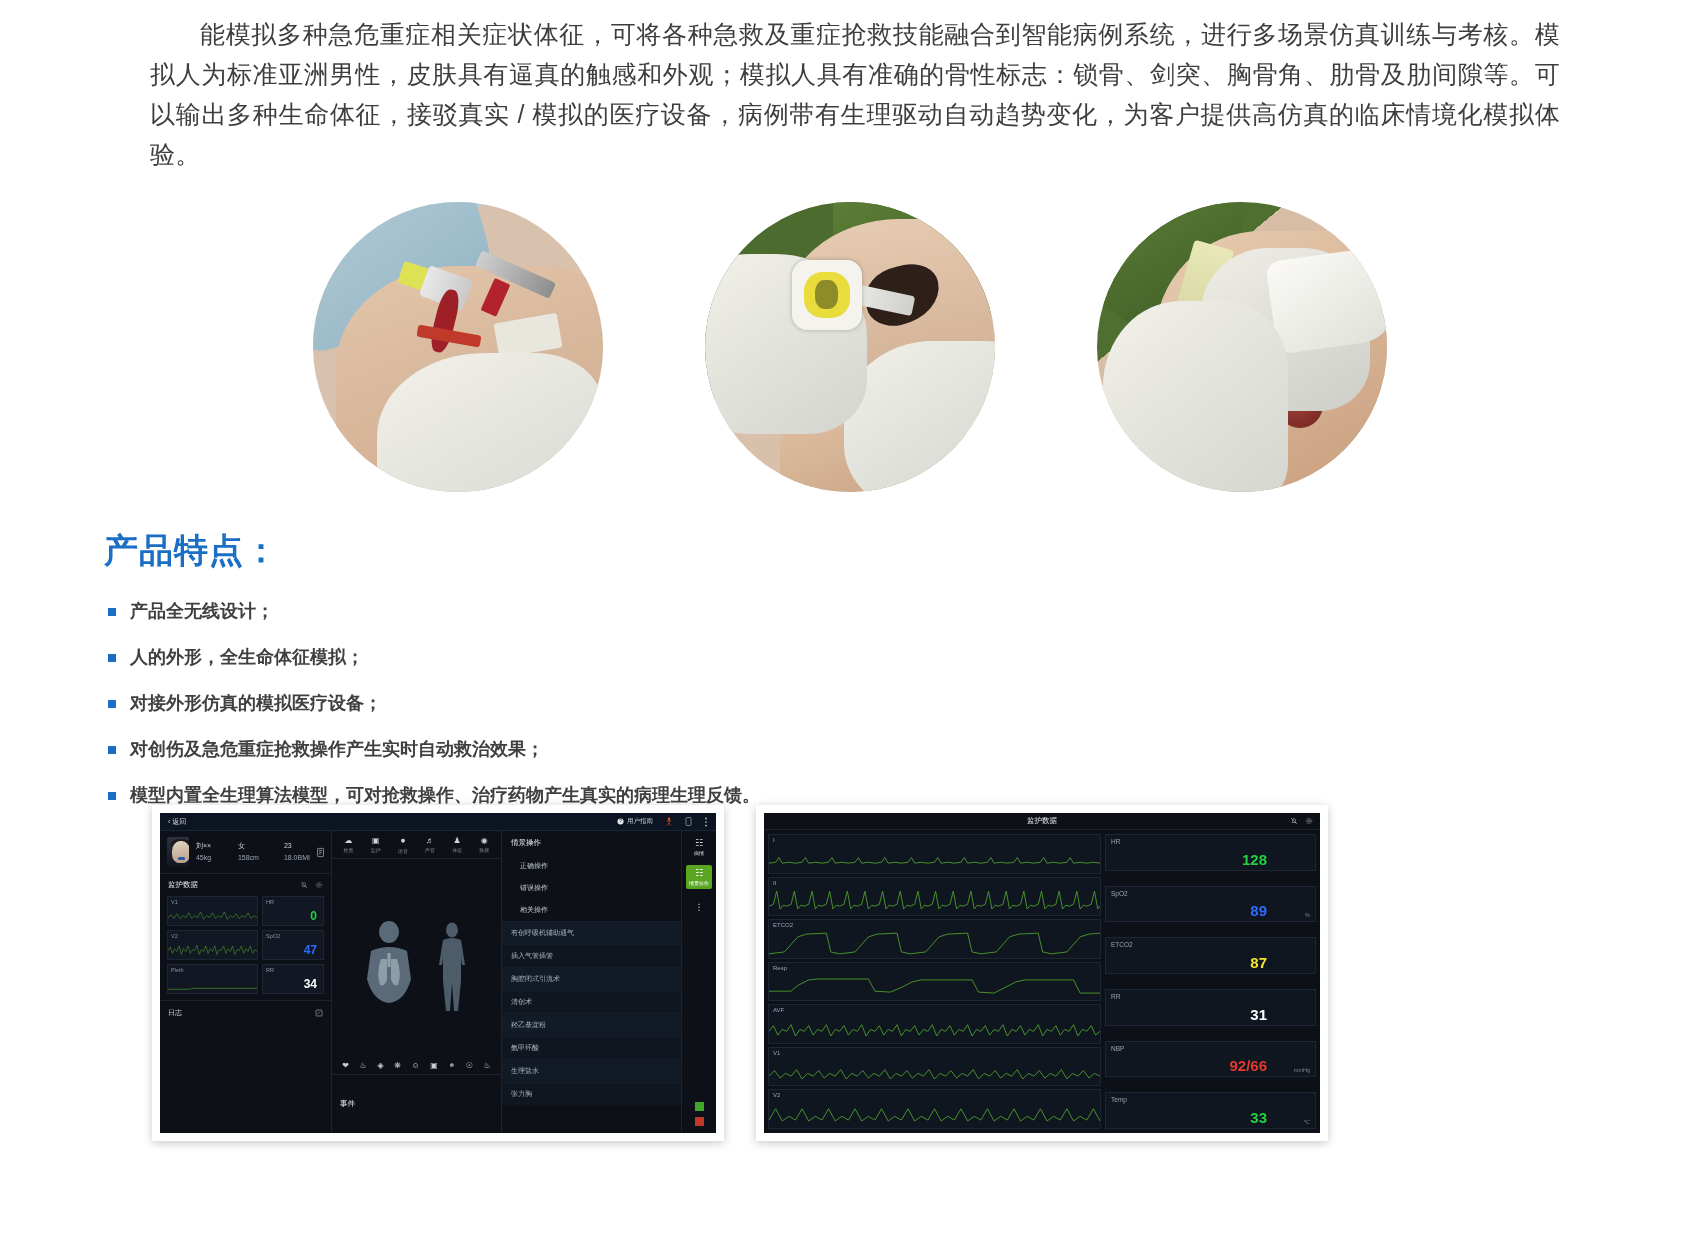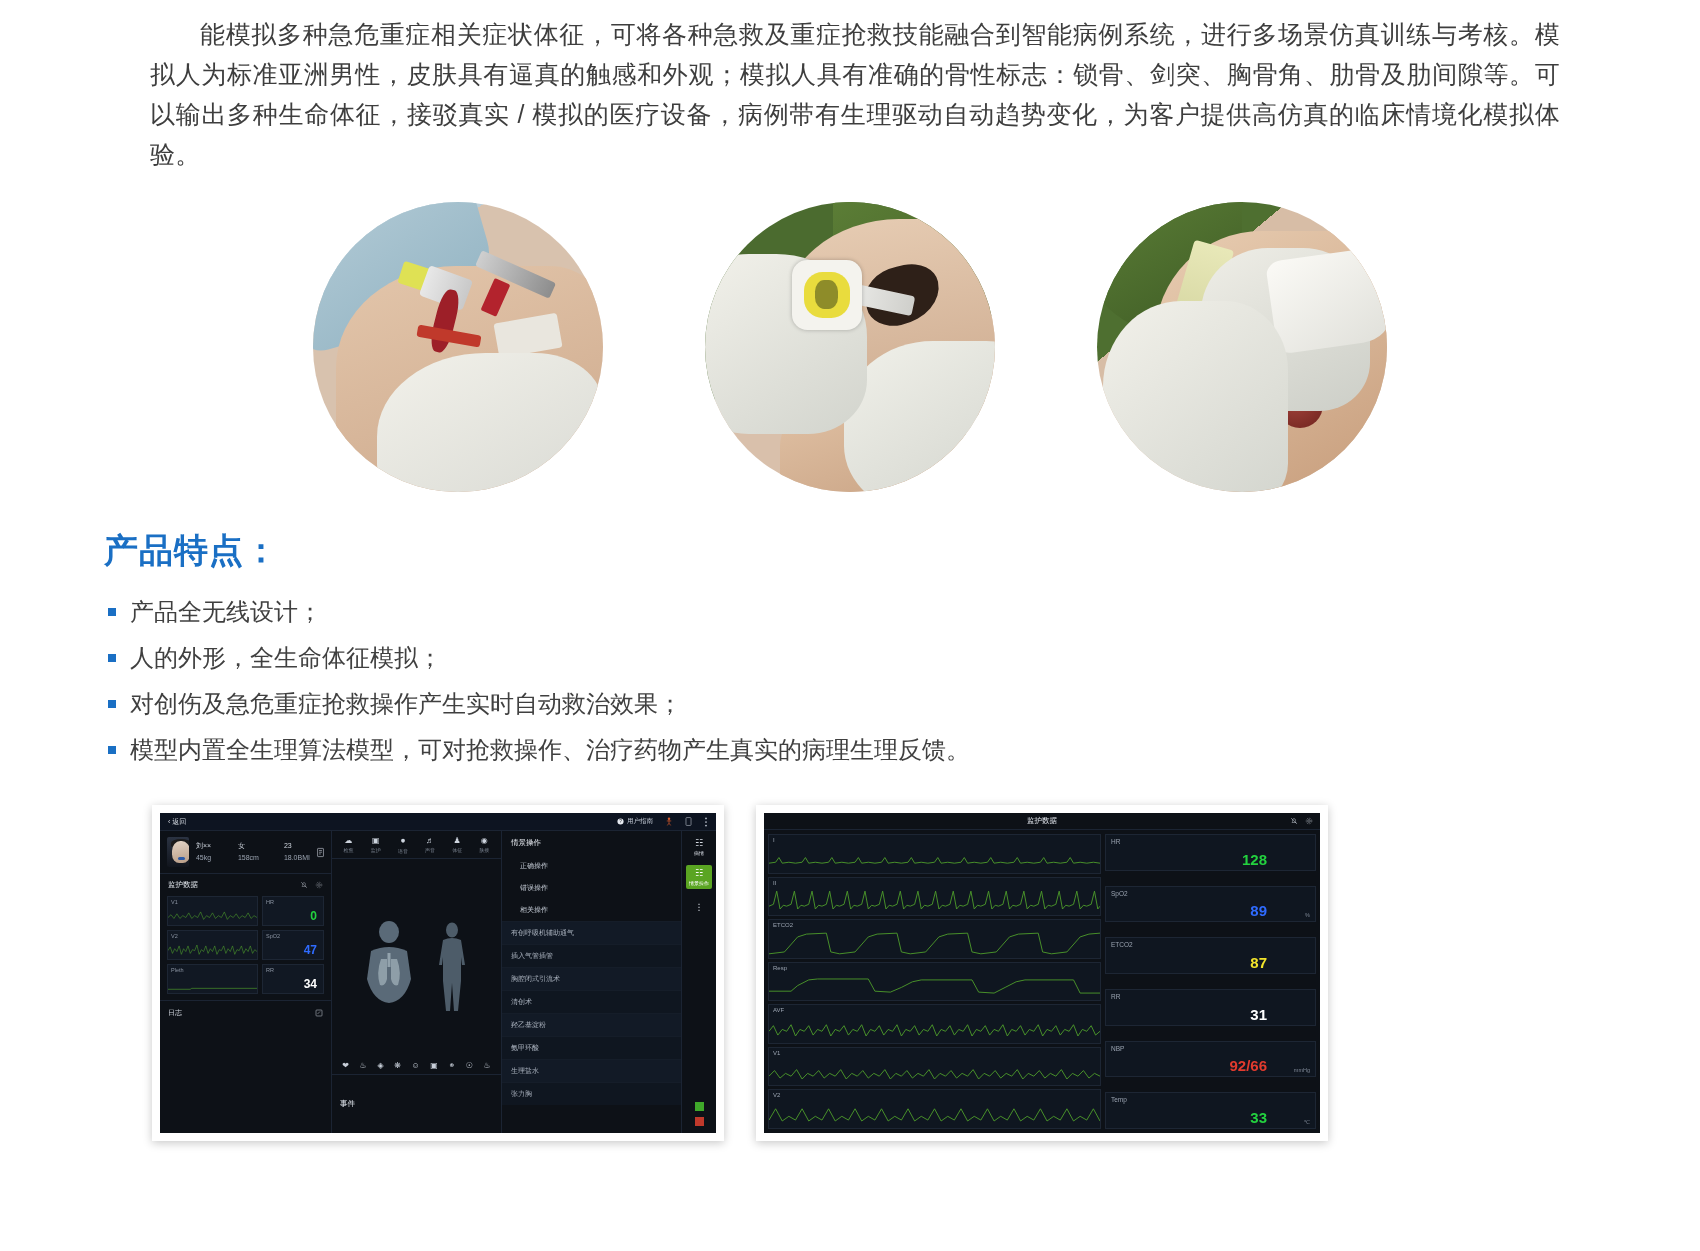--- a/index.html
+++ b/index.html
@@ -109,22 +109,23 @@
       background: radial-gradient(circle at 40% 35%, #a6443c, #6d231e); border-radius: 50%; }
 
   
   .features { margin: 36px 0 0 104px; }
   .features h2 {
     font-size: 34px; color: #1a6fc4; font-weight: bold; letter-spacing: 1px;
   }
   .feat-list { margin-top: 18px; list-style: none; }
   .feat-list li {
     position: relative; padding-left: 26px;
-    font-size: 24px; line-height: 39px; color: #404040;
+    font-size: 18px; line-height: 39px; color: #404040;
     margin-bottom: 7px;
+    font-weight: bold;
   }
   .feat-list li .bullet {
     position: absolute; left: 4px; top: 16px;
     width: 8px; height: 8px; background: #1a6fc4; display: inline-block;
   }
 
   
   .shots { position: absolute; left: 152px; top: 805px; display: flex; gap: 32px; }
   .shot-frame { background:#fff; padding:8px; box-shadow: 0 2px 9px rgba(0,0,0,.22); }
   .shot-a { width: 572px; height: 336px; }
@@ -253,21 +254,21 @@
       <div class="p3-gauze"></div>
       <div class="p3-handL"></div>
   </div>
 </div>
 
 <div class="features">
   <h2>产品特点：</h2>
   <ul class="feat-list">
     <li><span class="bullet"></span><span>产品全无线设计；</span></li>
     <li><span class="bullet"></span><span>人的外形，全生命体征模拟；</span></li>
-    <li><span class="bullet"></span></li>
+    <li><span class="bullet"></span><span>对接外形仿真的模拟医疗设备；</span></li>
     <li><span class="bullet"></span></li>
     <li><span class="bullet"></span><span>对创伤及急危重症抢救操作产生实时自动救治效果；</span></li>
     <li><span class="bullet"></span><span>模型内置全生理算法模型，可对抢救操作、治疗药物产生真实的病理生理反馈。</span></li>
   </ul>
 </div>
 
 <div class="shots">
 
   <div class="shot-frame shot-a">
     <div class="screen">

